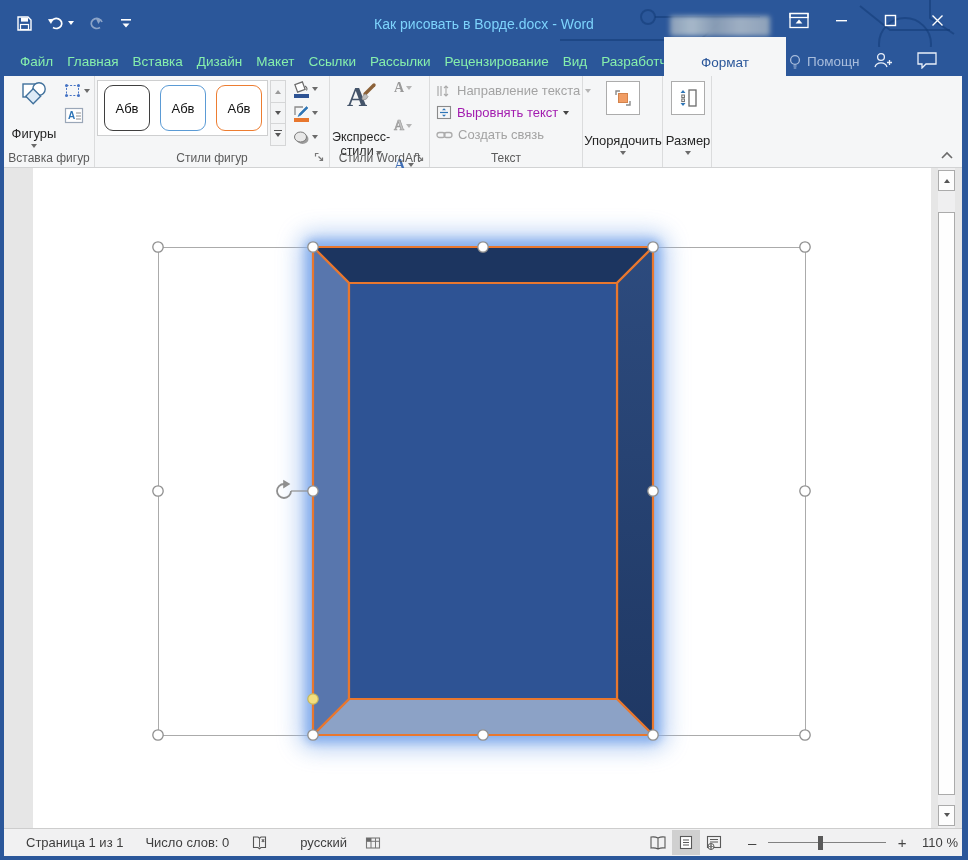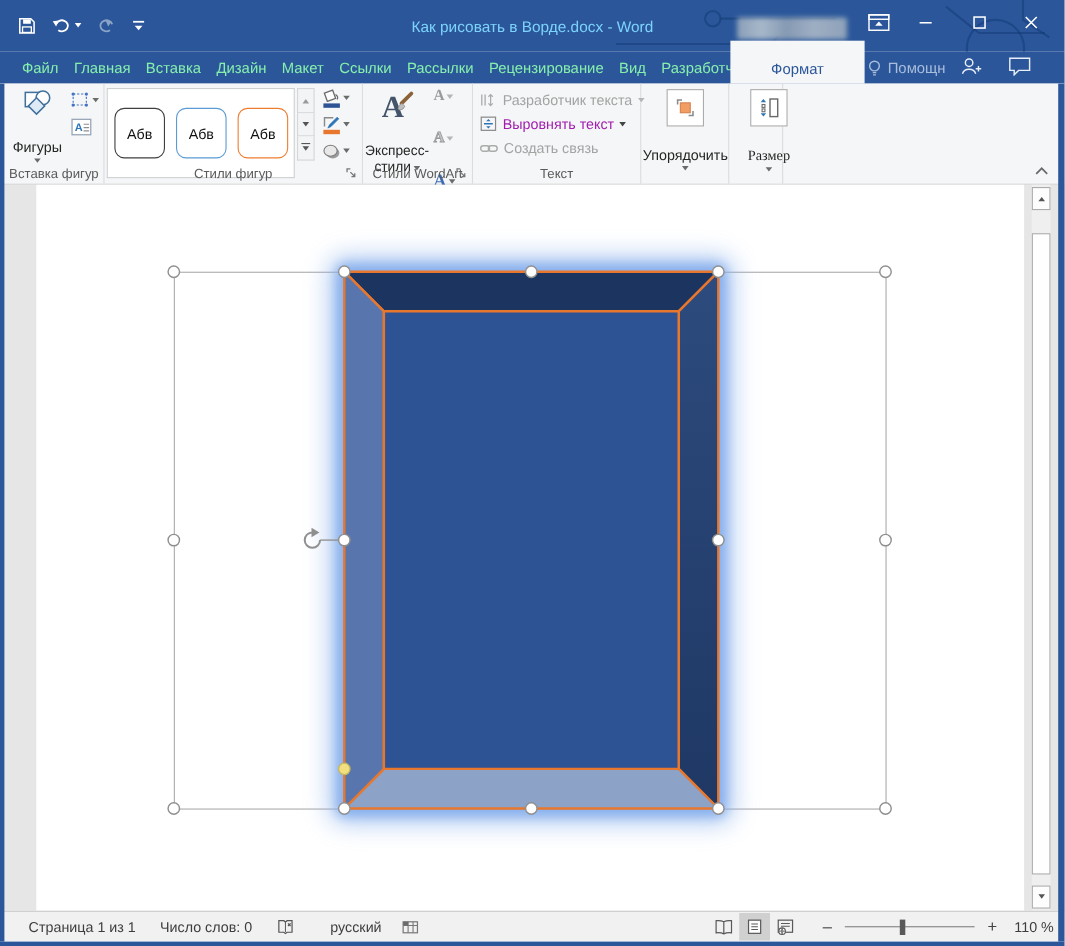--- a/index.html
+++ b/index.html
@@ -30,21 +30,21 @@
   .ribbon { position:absolute; left:0; top:76px; width:968px; height:92px; background:#F5F6F7; border-bottom:1px solid #D2D3D4; }
   .rgroup { position:absolute; top:0; height:91px; border-right:1px solid #DBDCDD; }
   .rgroup-label { position:absolute; bottom:2px; left:0; width:100%; text-align:center; font-size:12px; color:#5B5B5B; white-space:nowrap; }
   .launcher { position:absolute; right:3px; bottom:3px; width:13px; height:13px; background:none; border:none; cursor:pointer; padding:0; }
   .bigbtn { position:absolute; display:flex; flex-direction:column; align-items:center; background:none; border:none; cursor:pointer; }
   .bigbtn .lbl { font-size:13px; color:#262626; margin-top:18px; white-space:nowrap; }
   .car { display:inline-block; width:0; height:0; border:3.5px solid transparent; border-top:4px solid #6b6b6b; margin-top:3px; }
   .car.sm { border-width:3px; border-top-width:4px; }
   .minibtn { display:flex; align-items:center; gap:2px; background:none; border:none; cursor:pointer; padding:1px 2px; }
   .iconbox { width:34px; height:34px; background:#fff; border:1px solid #ACACAC; display:flex; align-items:center; justify-content:center; }
-  .gallery { position:absolute; left:2px; top:4px; width:171px; height:82px; background:#fff; border:1px solid #CECFD0; display:flex; align-items:center; padding-left:6px; gap:10px; }
+  .gallery { position:absolute; left:2px; top:4px; width:171px; height:56px; background:#fff; border:1px solid #CECFD0; display:flex; align-items:center; padding-left:6px; gap:10px; }
   .chip { width:46px; height:46px; border:1.8px solid #000; border-radius:9px; background:#fff; display:flex; align-items:center; justify-content:center; font-size:13px; color:#111; cursor:pointer; }
   .galscroll { position:absolute; left:175px; top:4px; width:16px; height:66px; display:flex; flex-direction:column; }
   .galscroll button { flex:1; background:#F3F4F5; border:1px solid #D5D6D7; border-top-width:0; display:flex; align-items:center; justify-content:center; cursor:pointer; padding:0; }
   .galscroll button:first-child { border-top-width:1px; }
   .tri-up { width:0; height:0; border:3.5px solid transparent; border-bottom:4.5px solid #9a9a9a; margin-bottom:2px; }
   .tri-dn { width:0; height:0; border:3.5px solid transparent; border-top:4.5px solid #555; margin-top:2px; }
   .more-glyph { display:flex; flex-direction:column; align-items:center; }
   .more-glyph .bar { width:8px; height:1.5px; background:#555; margin-bottom:1.5px; }
   .stylebtns { position:absolute; left:196px; top:2px; width:36px; }
   .stylebtns .minibtn { margin-bottom:2px; height:22px; width:100%; }
@@ -305,21 +305,21 @@
         </svg>
       </button>
     </div>
 
     <div class="rgroup" style="left:430px; width:153px;">
       <button class="txtrow muted" style="top:7px;">
         <svg width="16" height="14" viewBox="0 0 16 14">
           <path d="M2 2 v10 M5 2 v10" stroke="#ABABAB" stroke-width="1.2"></path>
           <path d="M8 4 l2 -2 2 2 M8 10 l2 2 2 -2 M10 2 v10" stroke="#ABABAB" stroke-width="1.1" fill="none"></path>
         </svg>
-        <span>Разработчик текста</span>
+        <span>Направление текста</span>
         <span class="car sm"></span>
       </button>
       <button class="txtrow" style="top:29px; color:#a21caf;">
         <svg width="16" height="15" viewBox="0 0 16 15">
           <rect x="1.5" y="1.5" width="13" height="12" fill="none" stroke="#8a8a8a" stroke-width="1.1"></rect>
           <path d="M8 3.2 l-2 2 h4 z M8 11.8 l-2 -2 h4 z" fill="#2E75B6"></path>
           <path d="M4 7.5 h8" stroke="#2E75B6" stroke-width="1.2"></path>
         </svg>
         <span>Выровнять текст</span>
         <span class="car sm" style="border-top-color:#444"></span>
@@ -341,21 +341,21 @@
             <path d="M8 4 h-4 v4 M18 14 v4 h-4" fill="none" stroke="#8a8a8a" stroke-width="1.4"></path>
             <rect x="6.5" y="6.5" width="9" height="9" opacity=".75" stroke="#C55A11" stroke-width="1" fill="#ED7D31"></rect>
           </svg>
         </span>
         <span class="lbl">Упорядочить</span>
         <span class="car"></span>
       </button>
     </div>
 
     <div class="rgroup" style="left:663px; width:49px;">
-      <button class="bigbtn" style="left:18px; top:5px; width:36px;font-family:Liberation Serif, serif;">
+      <button class="bigbtn" style="left:7px; top:5px; width:36px;">
         <span class="iconbox">
           <svg width="22" height="22" viewBox="0 0 22 22">
             <rect x="12" y="3" width="7" height="16" fill="none" stroke="#6b6b6b" stroke-width="1.3"></rect>
             <path d="M6 3 l-2.5 3 h5 z M6 19 l-2.5 -3 h5 z" fill="#2E75B6"></path>
             <rect x="4.8" y="8" width="2.6" height="2.6" fill="none" stroke="#6b6b6b" stroke-width="1"></rect>
             <rect x="4.8" y="12" width="2.6" height="2.6" fill="none" stroke="#6b6b6b" stroke-width="1"></rect>
           </svg>
         </span>
         <span class="lbl">Размер</span>
         <span class="car"></span>

